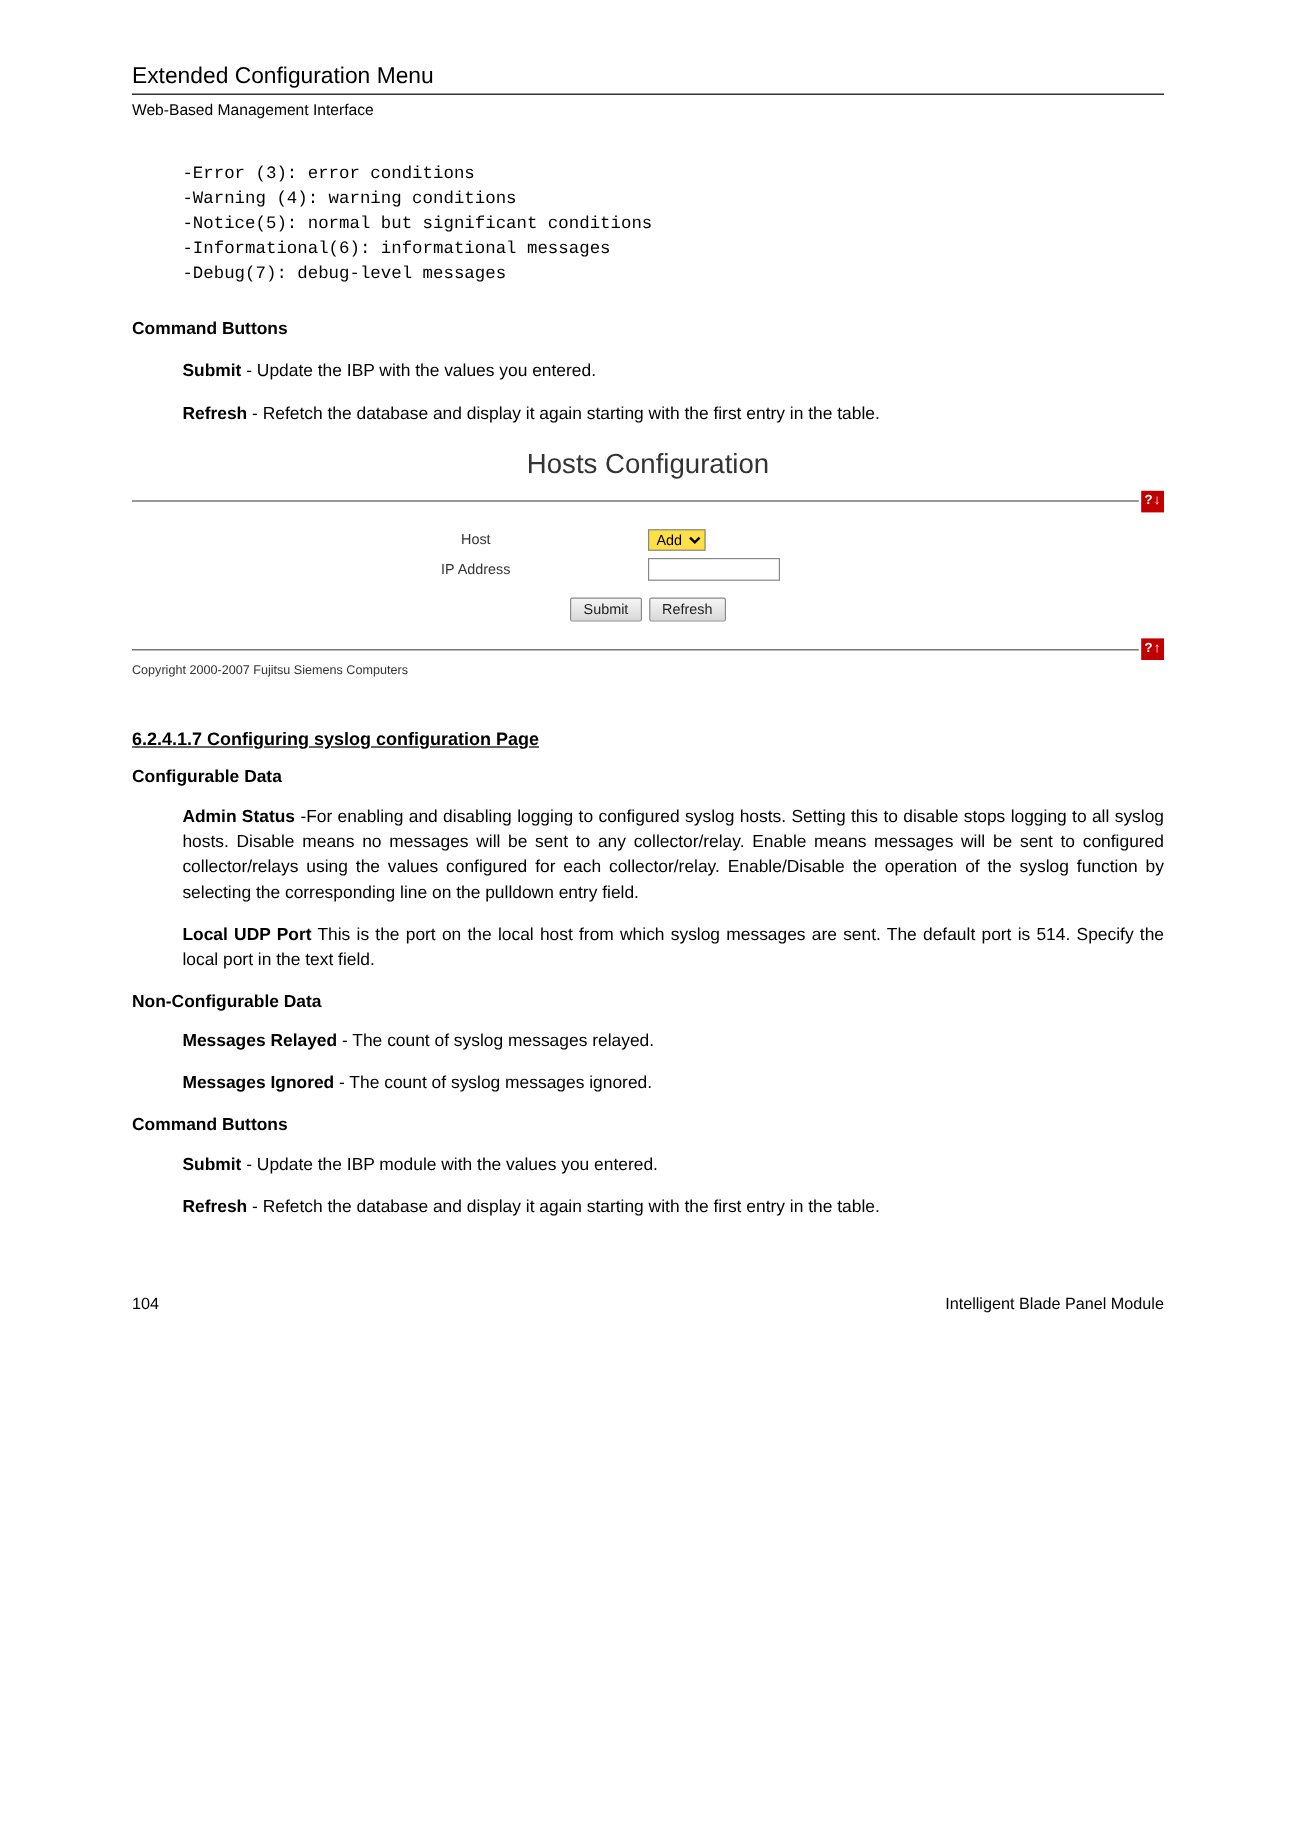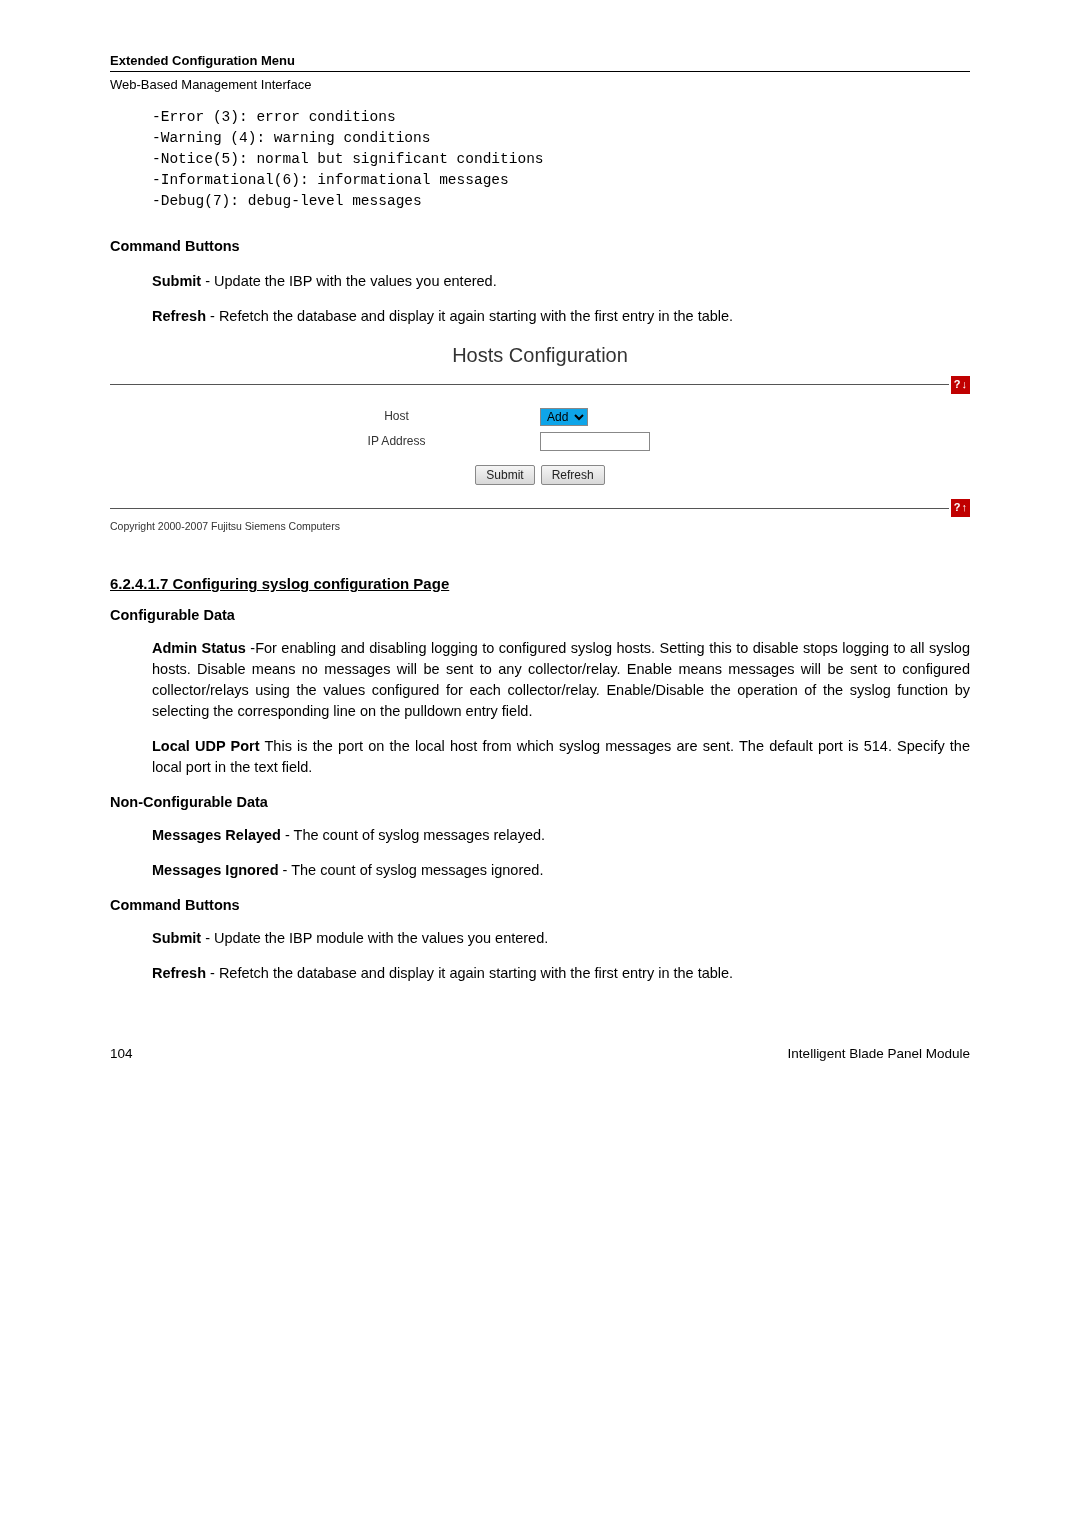--- a/index.html
+++ b/index.html
@@ -10,32 +10,32 @@
     body {
       font-family: Arial, Helvetica, sans-serif;
       font-size: 14.5px;
       line-height: 1.45;
       color: #000;
       background: #fff;
       width: 1080px;
       padding: 50px 110px 40px 110px;
     }
     .header-title {
-      font-size: 13px;
-      font-weight: bold;
+      font-size: 19px;
+      font-weight: normal;
       display: inline;
     }
     .header-rule {
       border-bottom: 1.5px solid #000;
       margin-bottom: 4px;
       padding-bottom: 0;
     }
     .header-sub {
       font-size: 13px;
-      margin-bottom: 12px;
+      margin-bottom: 34px;
     }
     .indent-1 {
       margin-left: 42px;
     }
     .para {
       margin-bottom: 14px;
       text-align: justify;
     }
     .section-head {
       font-weight: bold;
@@ -54,21 +54,21 @@
       line-height: 1.45;
     }
     
     .panel {
       margin-top: 12px;
       margin-bottom: 40px;
     }
     .panel-title {
       font-family: Verdana, Arial, sans-serif;
       text-align: center;
-      font-size: 20px;
+      font-size: 23px;
       color: #333;
       font-weight: normal;
       margin-bottom: 6px;
     }
     .panel-hr-row {
       display: flex;
       align-items: center;
     }
     .panel-hr-row .line {
       flex: 1;
@@ -108,21 +108,21 @@
       text-align: center;
       padding-right: 27px;
     }
     .form-row .ctrl {
       width: 260px;
       text-align: left;
     }
     select.fsel {
       font-family: Verdana, Arial, sans-serif;
       font-size: 12px;
-      background: #0ea5e9;
+      background: #fde047;
       border: 1px solid #888;
       padding: 0 2px;
     }
     input.ftxt {
       font-family: Verdana, Arial, sans-serif;
       font-size: 12px;
       background: #fff;
       border: 1px solid #888;
       width: 110px;
       height: 19px;

